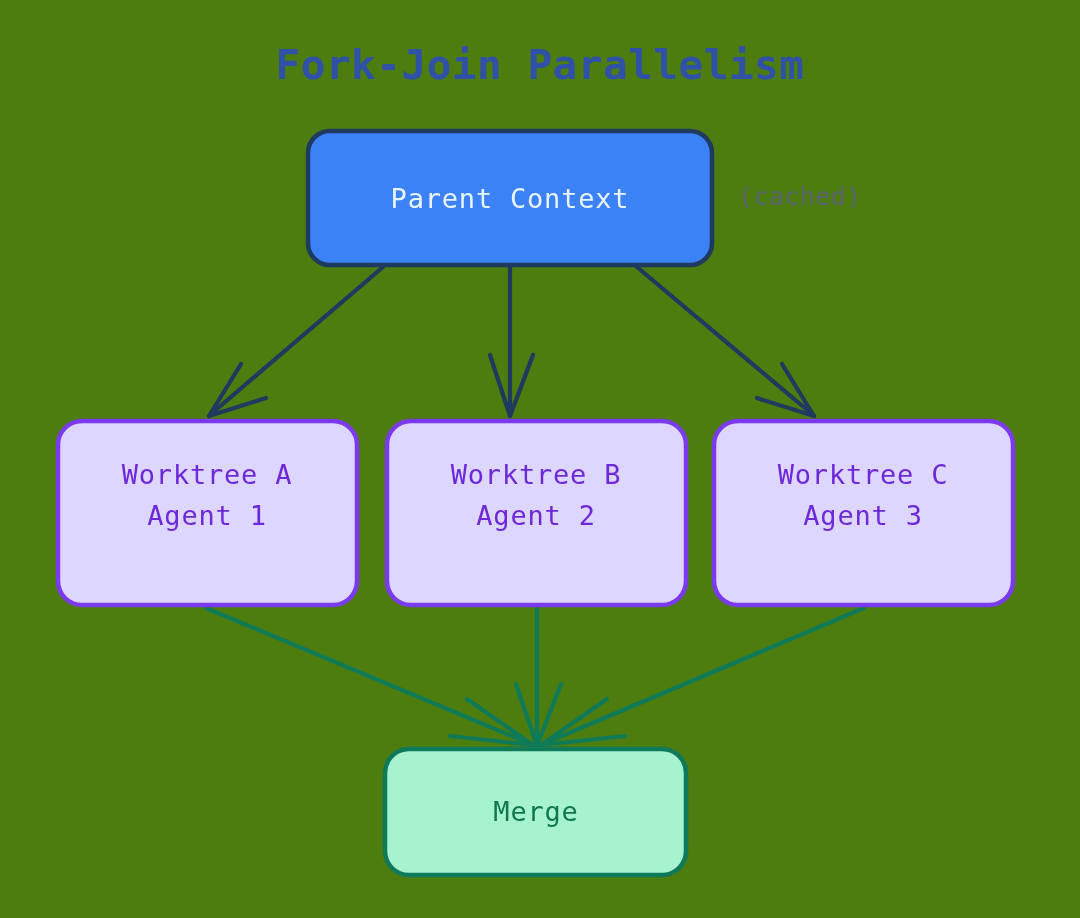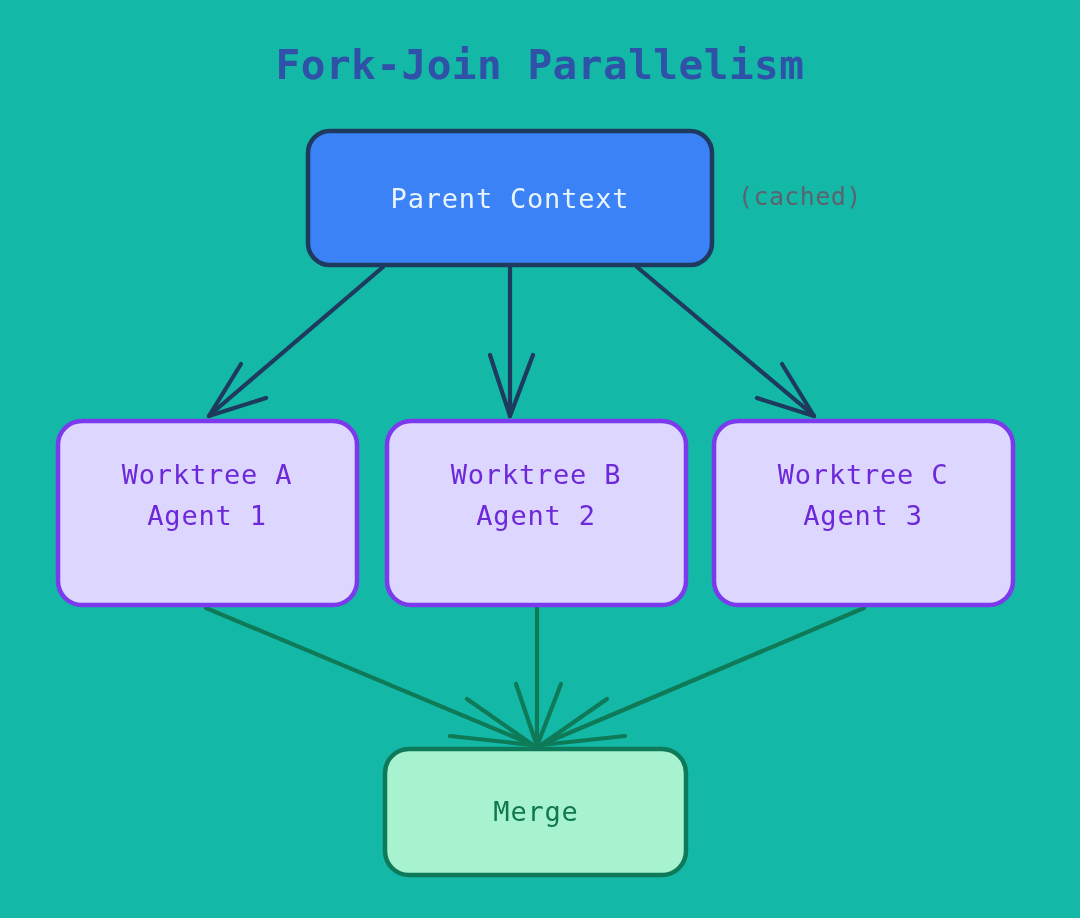--- a/index.html
+++ b/index.html
@@ -11,21 +11,21 @@
     width: 1080px;
     height: 918px;
     background: #fdfdfd;
     font-family: "DejaVu Sans Mono", monospace;
     overflow: hidden;
   }
   #canvas {
     position: relative;
     width: 1080px;
     height: 918px;
-    background: #14b8a6;
+    background: #4d7c0f;
   }
   #diagram-svg {
     position: absolute;
     left: 0;
     top: 0;
     width: 1080px;
     height: 918px;
   }
   .diagram-title {
     font-family: "DejaVu Sans Mono", monospace;

